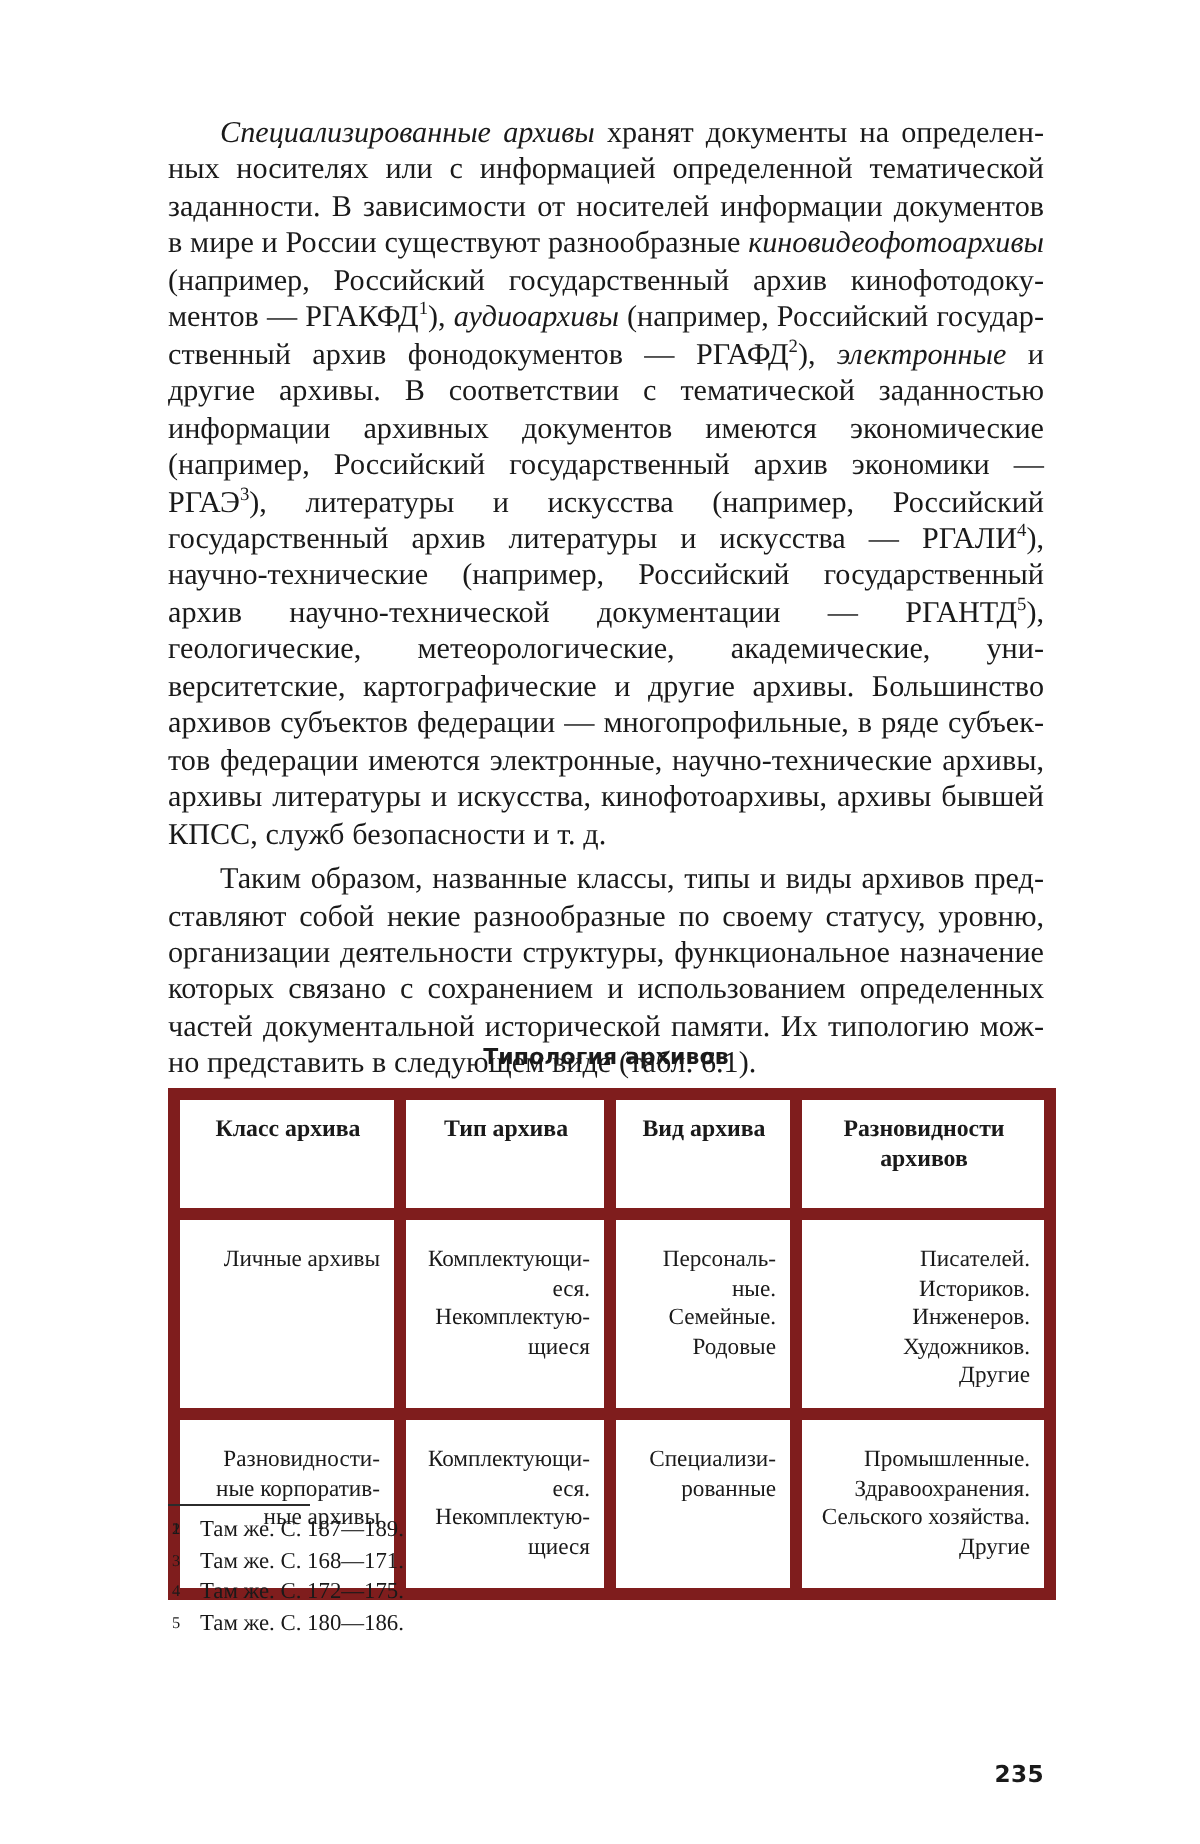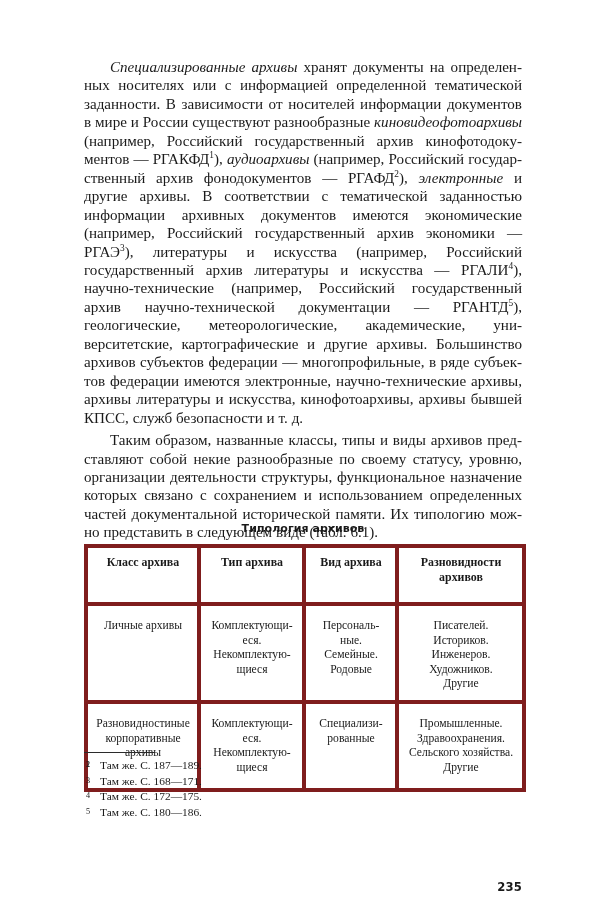--- a/index.html
+++ b/index.html
@@ -78,35 +78,35 @@
 
   table.typology {
     border-collapse: collapse;
     width: 438px;
     table-layout: fixed;
     font-size: 11.6px;
     line-height: 14.6px;
   }
   table.typology th,
   table.typology td {
-    border: 4px solid #7f1d1d;
+    border: 6px solid #7f1d1d;
     vertical-align: top;
     padding: 13px 7px 5px 8px;
   }
   table.typology th {
     text-align: center;
     font-weight: bold;
     font-size: 11.9px;
     padding-top: 7px;
     padding-bottom: 9px;
     height: 38px;
     vertical-align: top;
   }
   table.typology td {
-    text-align: center;
+    text-align: right;
     font-weight: normal;
   }
   col.c1 { width: 113px; }
   col.c2 { width: 105px; }
   col.c3 { width: 93px; }
   col.c4 { width: 127px; }
 
   tr.row-1 td { height: 76px; }
   tr.row-2 td { height: 66px; }
 

